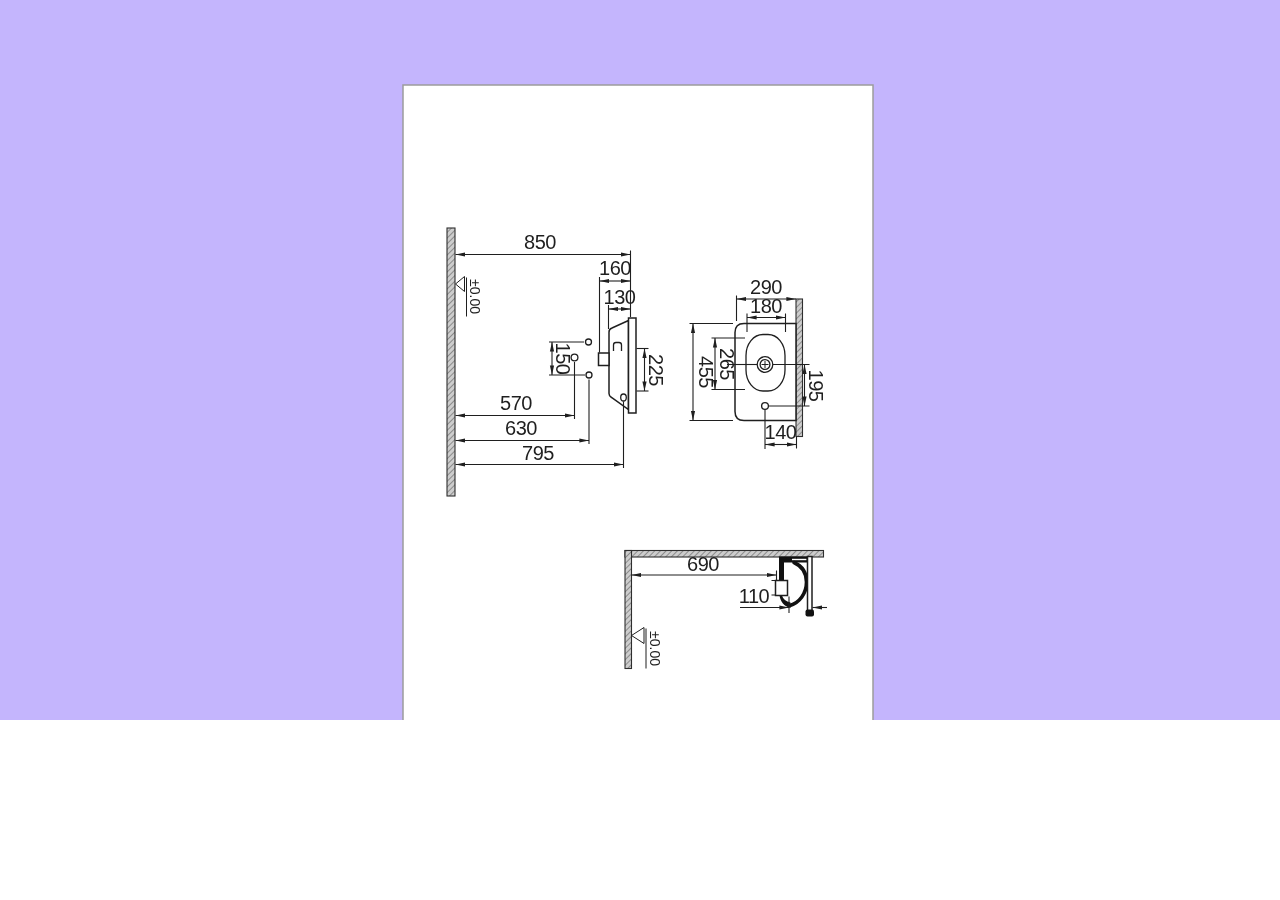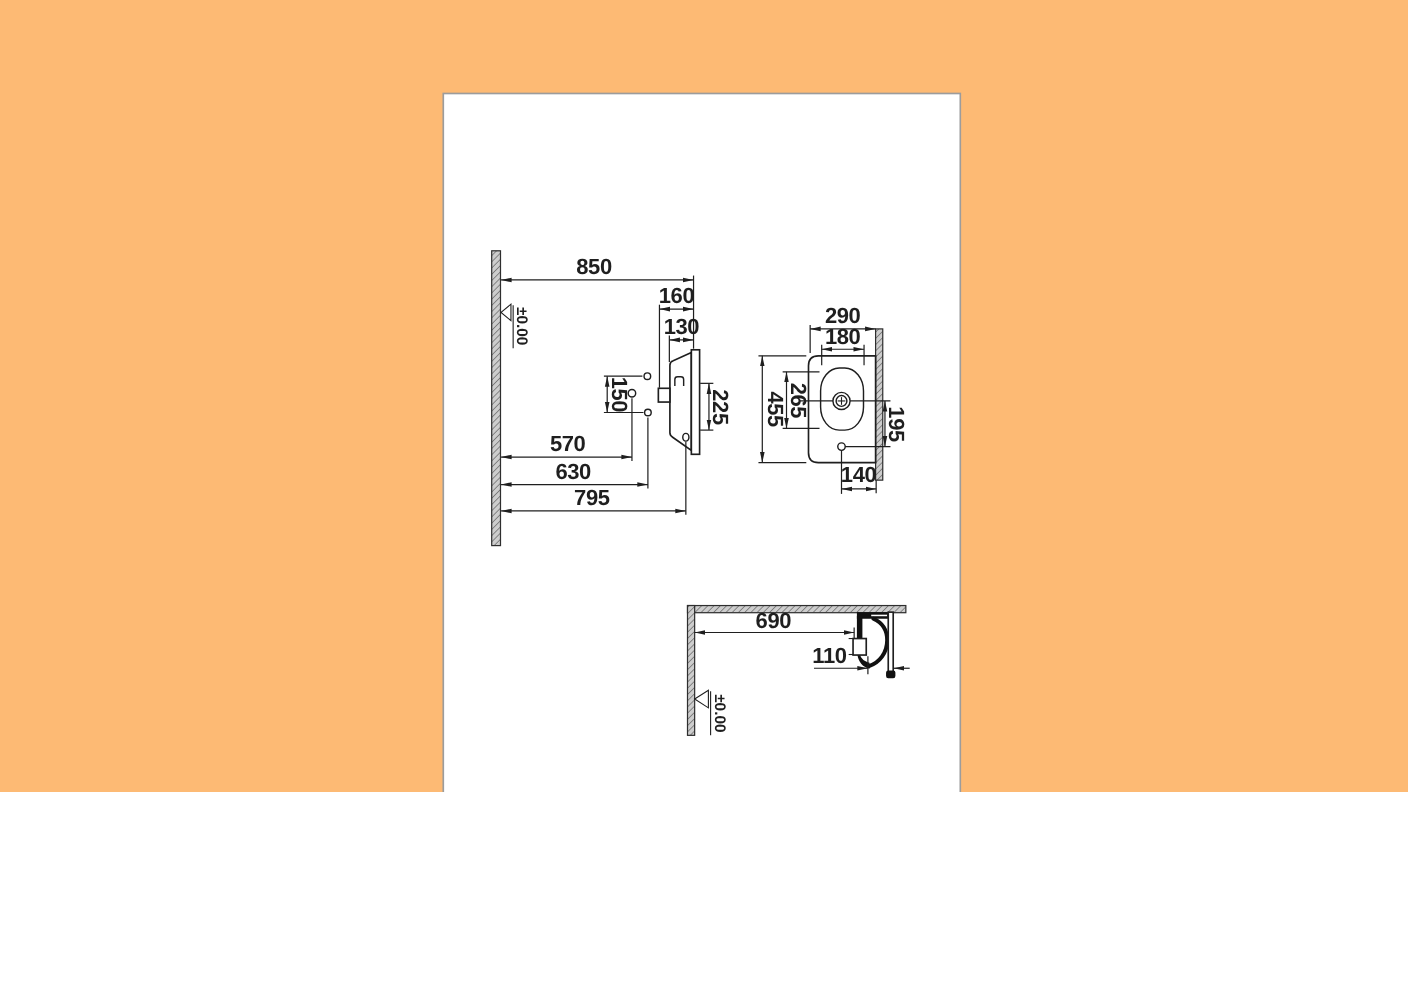--- a/index.html
+++ b/index.html
@@ -1,16 +1,16 @@
 <!DOCTYPE html>
 <html><head>
 <meta charset="utf-8">
 <style>
   html,body{margin:0;padding:0;background:#ffffff;}
-  .canvas{position:relative;width:1280px;height:720px;background:#fdba74;overflow:hidden;font-weight:bold;}
+  .canvas{position:relative;width:1280px;height:720px;background:#c4b5fd;overflow:hidden;}
   svg{display:block;}
   svg text{font-family:"Liberation Sans","DejaVu Sans",sans-serif;font-size:20px;fill:#1f1f1f;letter-spacing:-0.4px;}
   svg text.sm{font-size:14px;letter-spacing:0;}
   .ln{stroke:#1f1f1f;stroke-width:1.1;fill:none;}
   .obj{stroke:#1f1f1f;stroke-width:1.5;fill:#ffffff;}
   .objn{stroke:#1f1f1f;stroke-width:1.3;fill:none;}
   .thin{stroke:#1f1f1f;stroke-width:1;fill:none;}
   .d2{marker-start:url(#ae);marker-end:url(#ae);}
   .d1{marker-end:url(#ae);}
   .hatchrect{stroke:#2e2e2e;stroke-width:1.1;}

